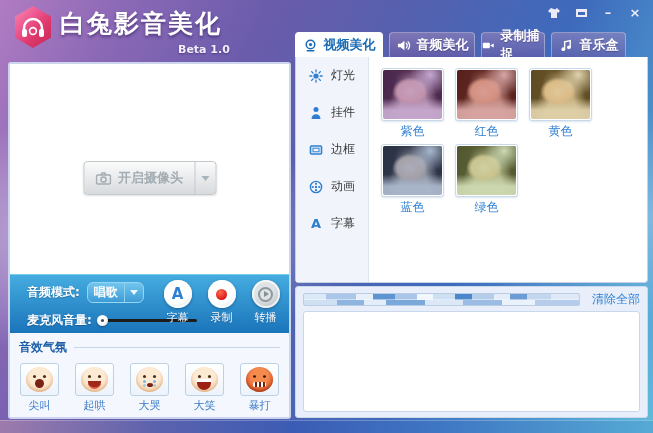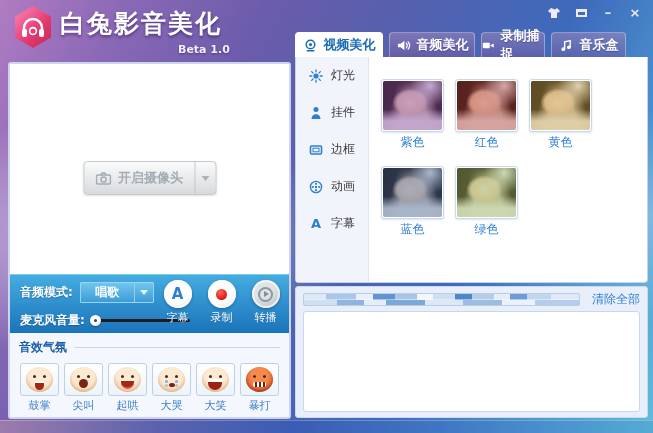--- a/index.html
+++ b/index.html
@@ -65,21 +65,21 @@
     font-size: 12px; color: #3a3a3a;
   }
   .side-item.active {
     background: #fff; margin-right: -1px; border-bottom: 1px solid #dde5f1;
     color: #111; font-weight: bold;
   }
   .side-item svg { width: 14px; height: 14px; flex: none; }
   .glyph-a { width: 14px; text-align: center; color: #2e7fd0; font-weight: bold; font-size: 13px; flex: none; }
 
   .filter-grid { flex: 1; padding: 11px 0 0 12px; display: flex; flex-wrap: wrap; gap: 4px 11px; align-content: flex-start; }
-  .thumb-cell { width: 63px; margin-top: 11px; }
+  .thumb-cell { width: 63px; }
   .thumb {
     width: 63px; height: 53px; border: 1px solid #c9d9ea; border-radius: 3px;
     padding: 1px; background: #fff; box-shadow: 0 1px 2px rgba(120,150,190,.25);
     position: relative; overflow: hidden;
   }
   .portrait {
     position: absolute; inset: 1px; border-radius: 2px;
     background:
       radial-gradient(circle at 80% 10%, rgba(255,255,255,.95), rgba(255,255,255,0) 32%),
       radial-gradient(ellipse 42% 40% at 46% 44%, #f7e3d3 0%, #edceb5 52%, rgba(0,0,0,0) 72%),
@@ -111,27 +111,27 @@
     box-shadow: 0 1px 2px rgba(0,0,0,.12); color: #a3adb3; font-size: 13px; font-weight: bold;
   }
   .cam-btn-main { display: flex; align-items: center; gap: 7px; padding: 7px 11px; }
   .cam-btn-main svg { width: 16px; height: 13px; }
   .cam-btn-arrow { width: 21px; display: flex; align-items: center; justify-content: center; border-left: 1px solid #c3c9cd; }
   .tri-down { width: 0; height: 0; border-left: 4px solid transparent; border-right: 4px solid transparent; border-top: 5px solid #aab4ba; }
 
   .audio-bar {
     height: 59px; position: relative; color: #fff;
     background: linear-gradient(#45ace0, #1a74ba); border-top: 1px solid #79cdef;
-    padding: 7px 10px;
+    padding: 7px 17px;
   }
   .audio-row { display: flex; align-items: center; height: 21px; }
   .audio-label { font-size: 12px; font-weight: bold; text-shadow: 0 1px 1px rgba(0,40,80,.35); }
   .dropdown {
-    margin-left: 7px; width: 74px; height: 21px; display: flex; align-items: stretch;
-    background: linear-gradient(#71c6ee, #3d9bd6); border: 1px solid #96d6f2; border-radius: 1px; overflow: hidden;
+    margin-left: 7px; width: 57px; height: 21px; display: flex; align-items: stretch;
+    background: linear-gradient(#71c6ee, #3d9bd6); border: 1px solid #96d6f2; border-radius: 6px; overflow: hidden;
   }
   .dropdown-value { flex: 1; display: flex; align-items: center; justify-content: center; font-size: 12px; font-weight: bold; }
   .dropdown-arrow { width: 19px; display: flex; align-items: center; justify-content: center; border-left: 1px solid #8fd0ee; }
   .dropdown-arrow .tri-down { border-top-color: #eaf7fd; }
   .slider { margin-left: 5px; width: 100px; height: 11px; position: relative; }
   .slider-track { position: absolute; left: 0; right: 0; top: 4px; height: 3px; background: #1c1c1c; border-radius: 2px; }
   .slider-knob {
     position: absolute; left: 0; top: 0; width: 11px; height: 11px; border-radius: 50%;
     background: radial-gradient(circle at 38% 32%, #ffffff 45%, #cfd6db 100%);
     box-shadow: 0 1px 2px rgba(0,0,0,.35);
@@ -411,26 +411,20 @@
   </div>
 
   <div class="effects" data-interactable="false">
     <div class="effects-head">
       <span class="effects-title" data-interactable="false">音效气氛</span>
       <span class="effects-rule" data-interactable="false"></span>
     </div>
     <div class="emote-row" data-interactable="false">
       <div class="emote" data-interactable="false">
         <div class="emote-box" data-interactable="true">
-            <span class="face applause" data-interactable="false"></span>
-          </div>
-        <div class="emote-label" data-interactable="false">鼓掌</div>
-      </div>
-      <div class="emote" data-interactable="false">
-        <div class="emote-box" data-interactable="true">
             <span class="face scream" data-interactable="false"></span>
           </div>
         <div class="emote-label" data-interactable="false">尖叫</div>
       </div>
       <div class="emote" data-interactable="false">
         <div class="emote-box" data-interactable="true">
             <span class="face jeer" data-interactable="false"></span>
           </div>
         <div class="emote-label" data-interactable="false">起哄</div>
       </div>

